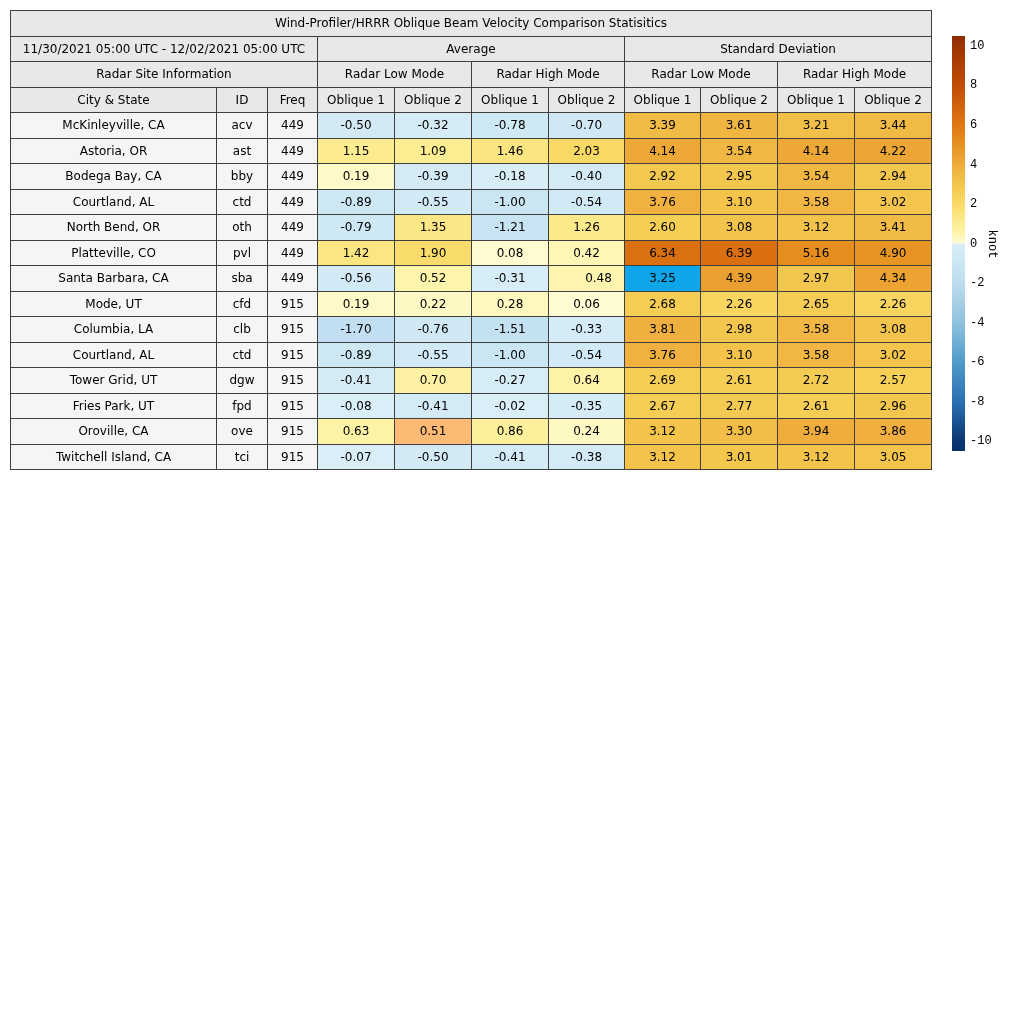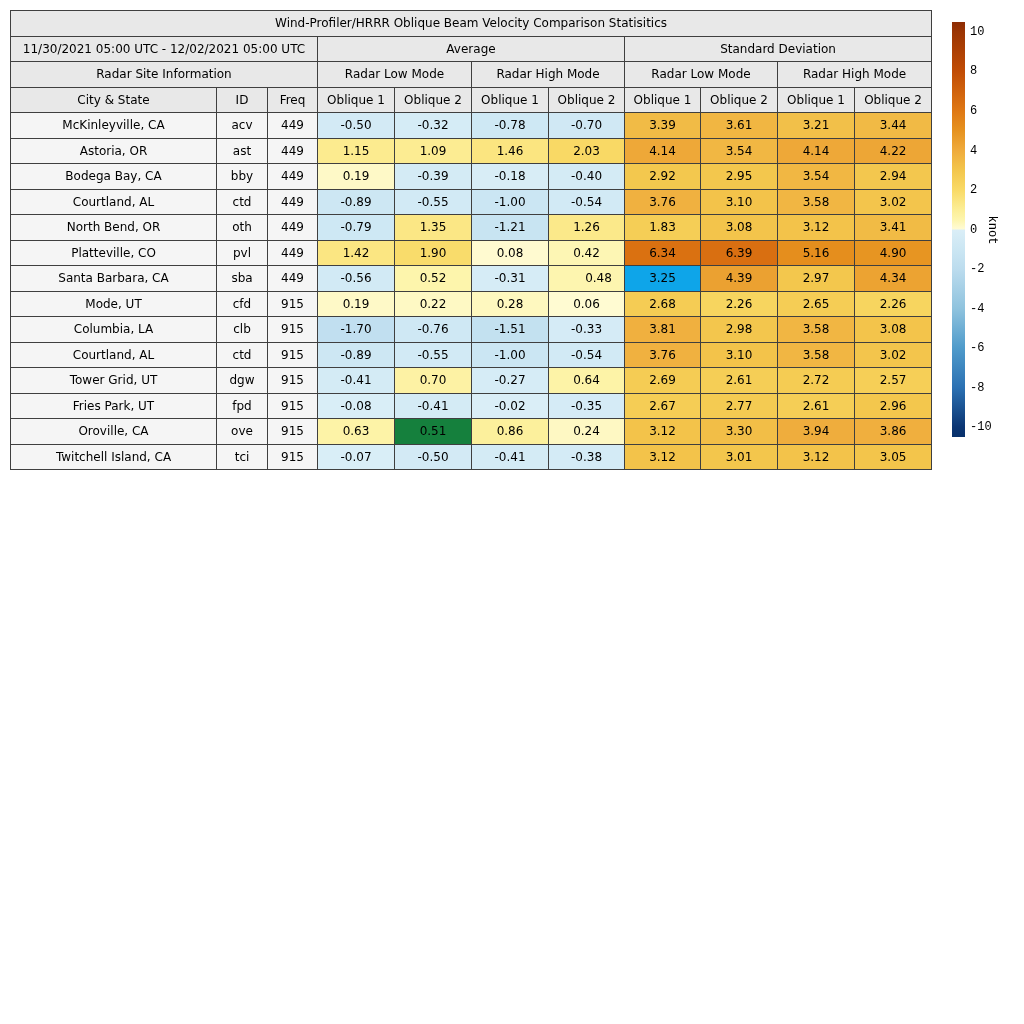--- a/index.html
+++ b/index.html
@@ -14,21 +14,21 @@
   table.stats th, table.stats td{
     border:1px solid #3f3f3f;
     text-align:center;vertical-align:middle;
     padding:0;height:24.5px;
     font-weight:normal;
     overflow:hidden;white-space:nowrap;
   }
   table.stats thead th{background:#e8e8e8;}
   table.stats td.label-cell{background:#f5f5f5;}
 
-  .colorbar{position:absolute;left:952px;top:22px;width:13px;height:415px;font-family:Liberation Mono, monospace;}
+  .colorbar{position:absolute;left:952px;top:36px;width:13px;height:415px;font-family:Liberation Mono, monospace;}
   .cbar-gradient{position:absolute;left:0;top:0;width:13px;height:415px;}
   .cbar-tick{position:absolute;left:18px;transform:translateY(-50%);font-size:12px;line-height:1;}
   .cbar-label{
     position:absolute;left:34px;top:50%;transform:translateY(-50%);
     writing-mode:vertical-rl;font-size:12px;line-height:1;
   }
 </style>
 </head>
 <body>
 
@@ -132,21 +132,21 @@
           <td style="background: rgb(243, 197, 76);">3.02</td>
         </tr>
         <tr>
           <td class="label-cell">North Bend, OR</td>
           <td class="label-cell">oth</td>
           <td class="label-cell">449</td>
           <td style="background: rgb(206, 232, 244);">-0.79</td>
           <td style="background: rgb(251, 231, 133);">1.35</td>
           <td style="background: rgb(200, 228, 242);">-1.21</td>
           <td style="background: rgb(251, 233, 138);">1.26</td>
-          <td style="background: rgb(245, 206, 86);">1.83</td>
+          <td style="background: rgb(245, 206, 86);">2.60</td>
           <td style="background: rgb(243, 196, 75);">3.08</td>
           <td style="background: rgb(243, 195, 74);">3.12</td>
           <td style="background: rgb(241, 187, 69);">3.41</td>
         </tr>
         <tr>
           <td class="label-cell">Platteville, CO</td>
           <td class="label-cell">pvl</td>
           <td class="label-cell">449</td>
           <td style="background: rgb(251, 230, 130);">1.42</td>
           <td style="background: rgb(249, 220, 107);">1.90</td>
@@ -233,21 +233,21 @@
           <td style="background: rgb(245, 205, 85);">2.67</td>
           <td style="background: rgb(244, 203, 82);">2.77</td>
           <td style="background: rgb(245, 206, 86);">2.61</td>
           <td style="background: rgb(243, 199, 77);">2.96</td>
         </tr>
         <tr>
           <td class="label-cell">Oroville, CA</td>
           <td class="label-cell">ove</td>
           <td class="label-cell">915</td>
           <td style="background: rgb(253, 243, 167);">0.63</td>
-          <td style="background: #15803d;">0.51</td>
+          <td style="background: #fdba74;">0.51</td>
           <td style="background: rgb(252, 240, 156);">0.86</td>
           <td style="background: rgb(254, 248, 195);">0.24</td>
           <td style="background: rgb(243, 195, 74);">3.12</td>
           <td style="background: rgb(242, 190, 71);">3.30</td>
           <td style="background: rgb(239, 173, 61);">3.94</td>
           <td style="background: rgb(240, 175, 62);">3.86</td>
         </tr>
         <tr>
           <td class="label-cell">Twitchell Island, CA</td>
           <td class="label-cell">tci</td>

